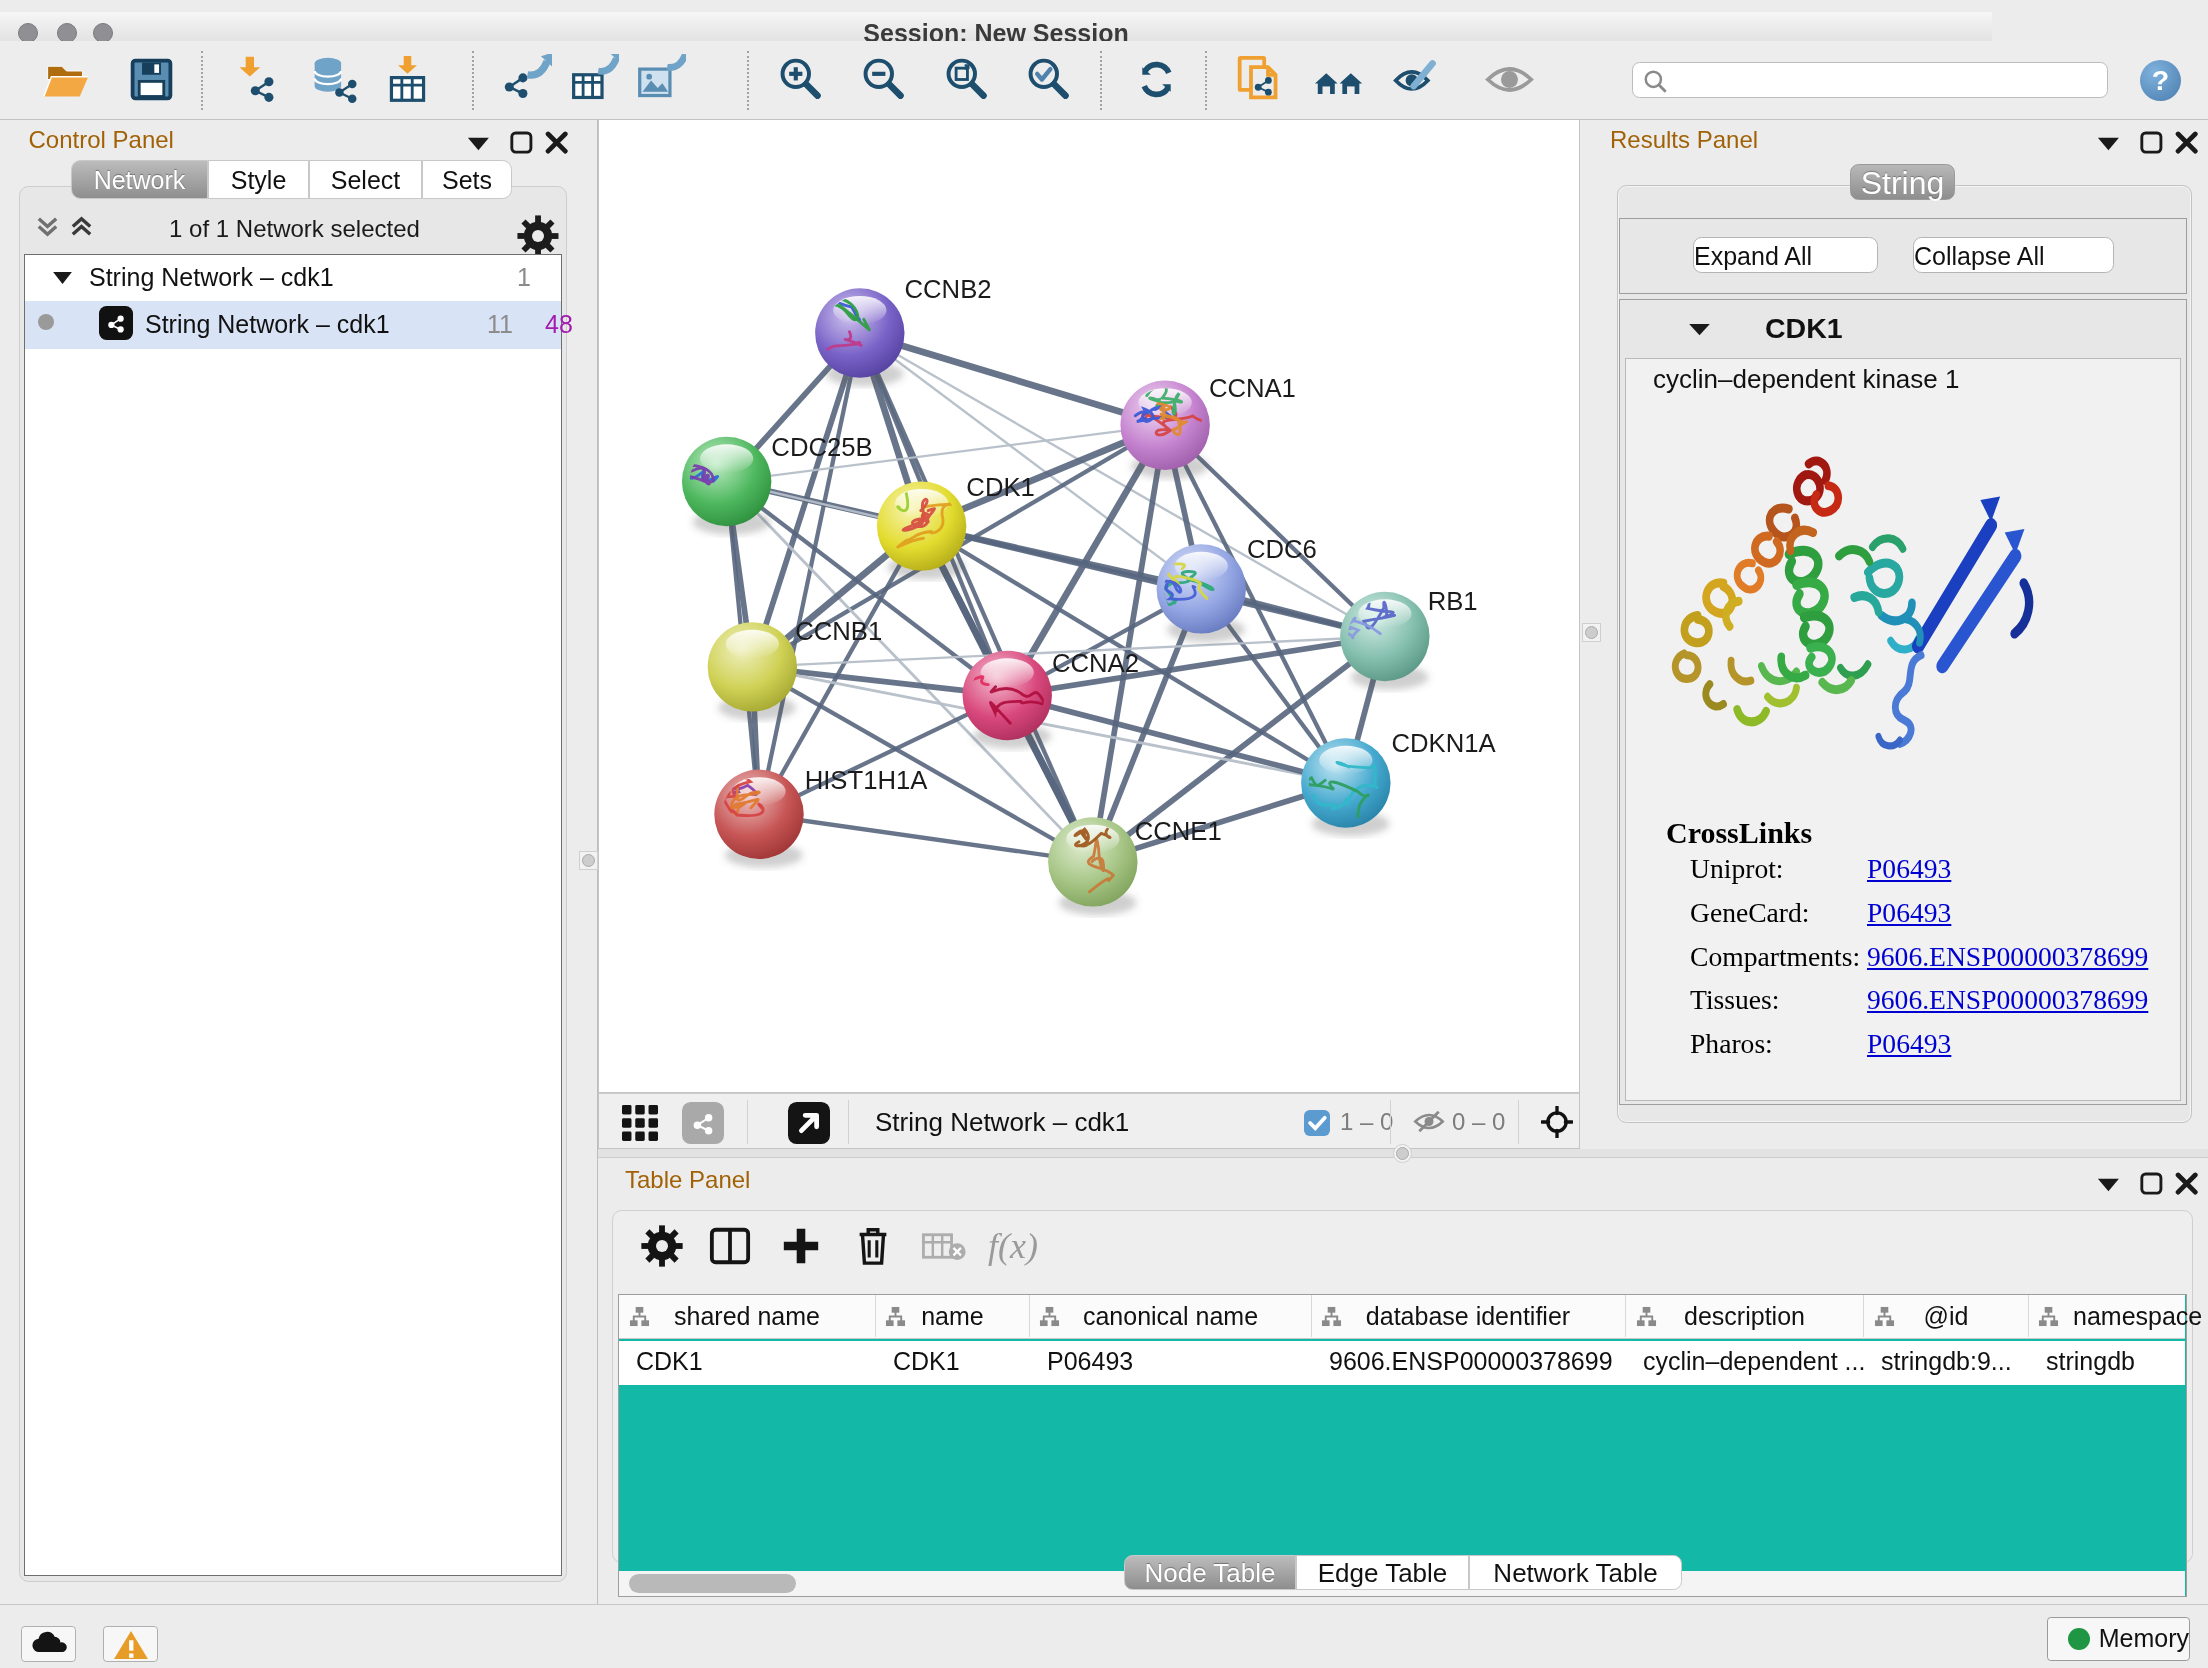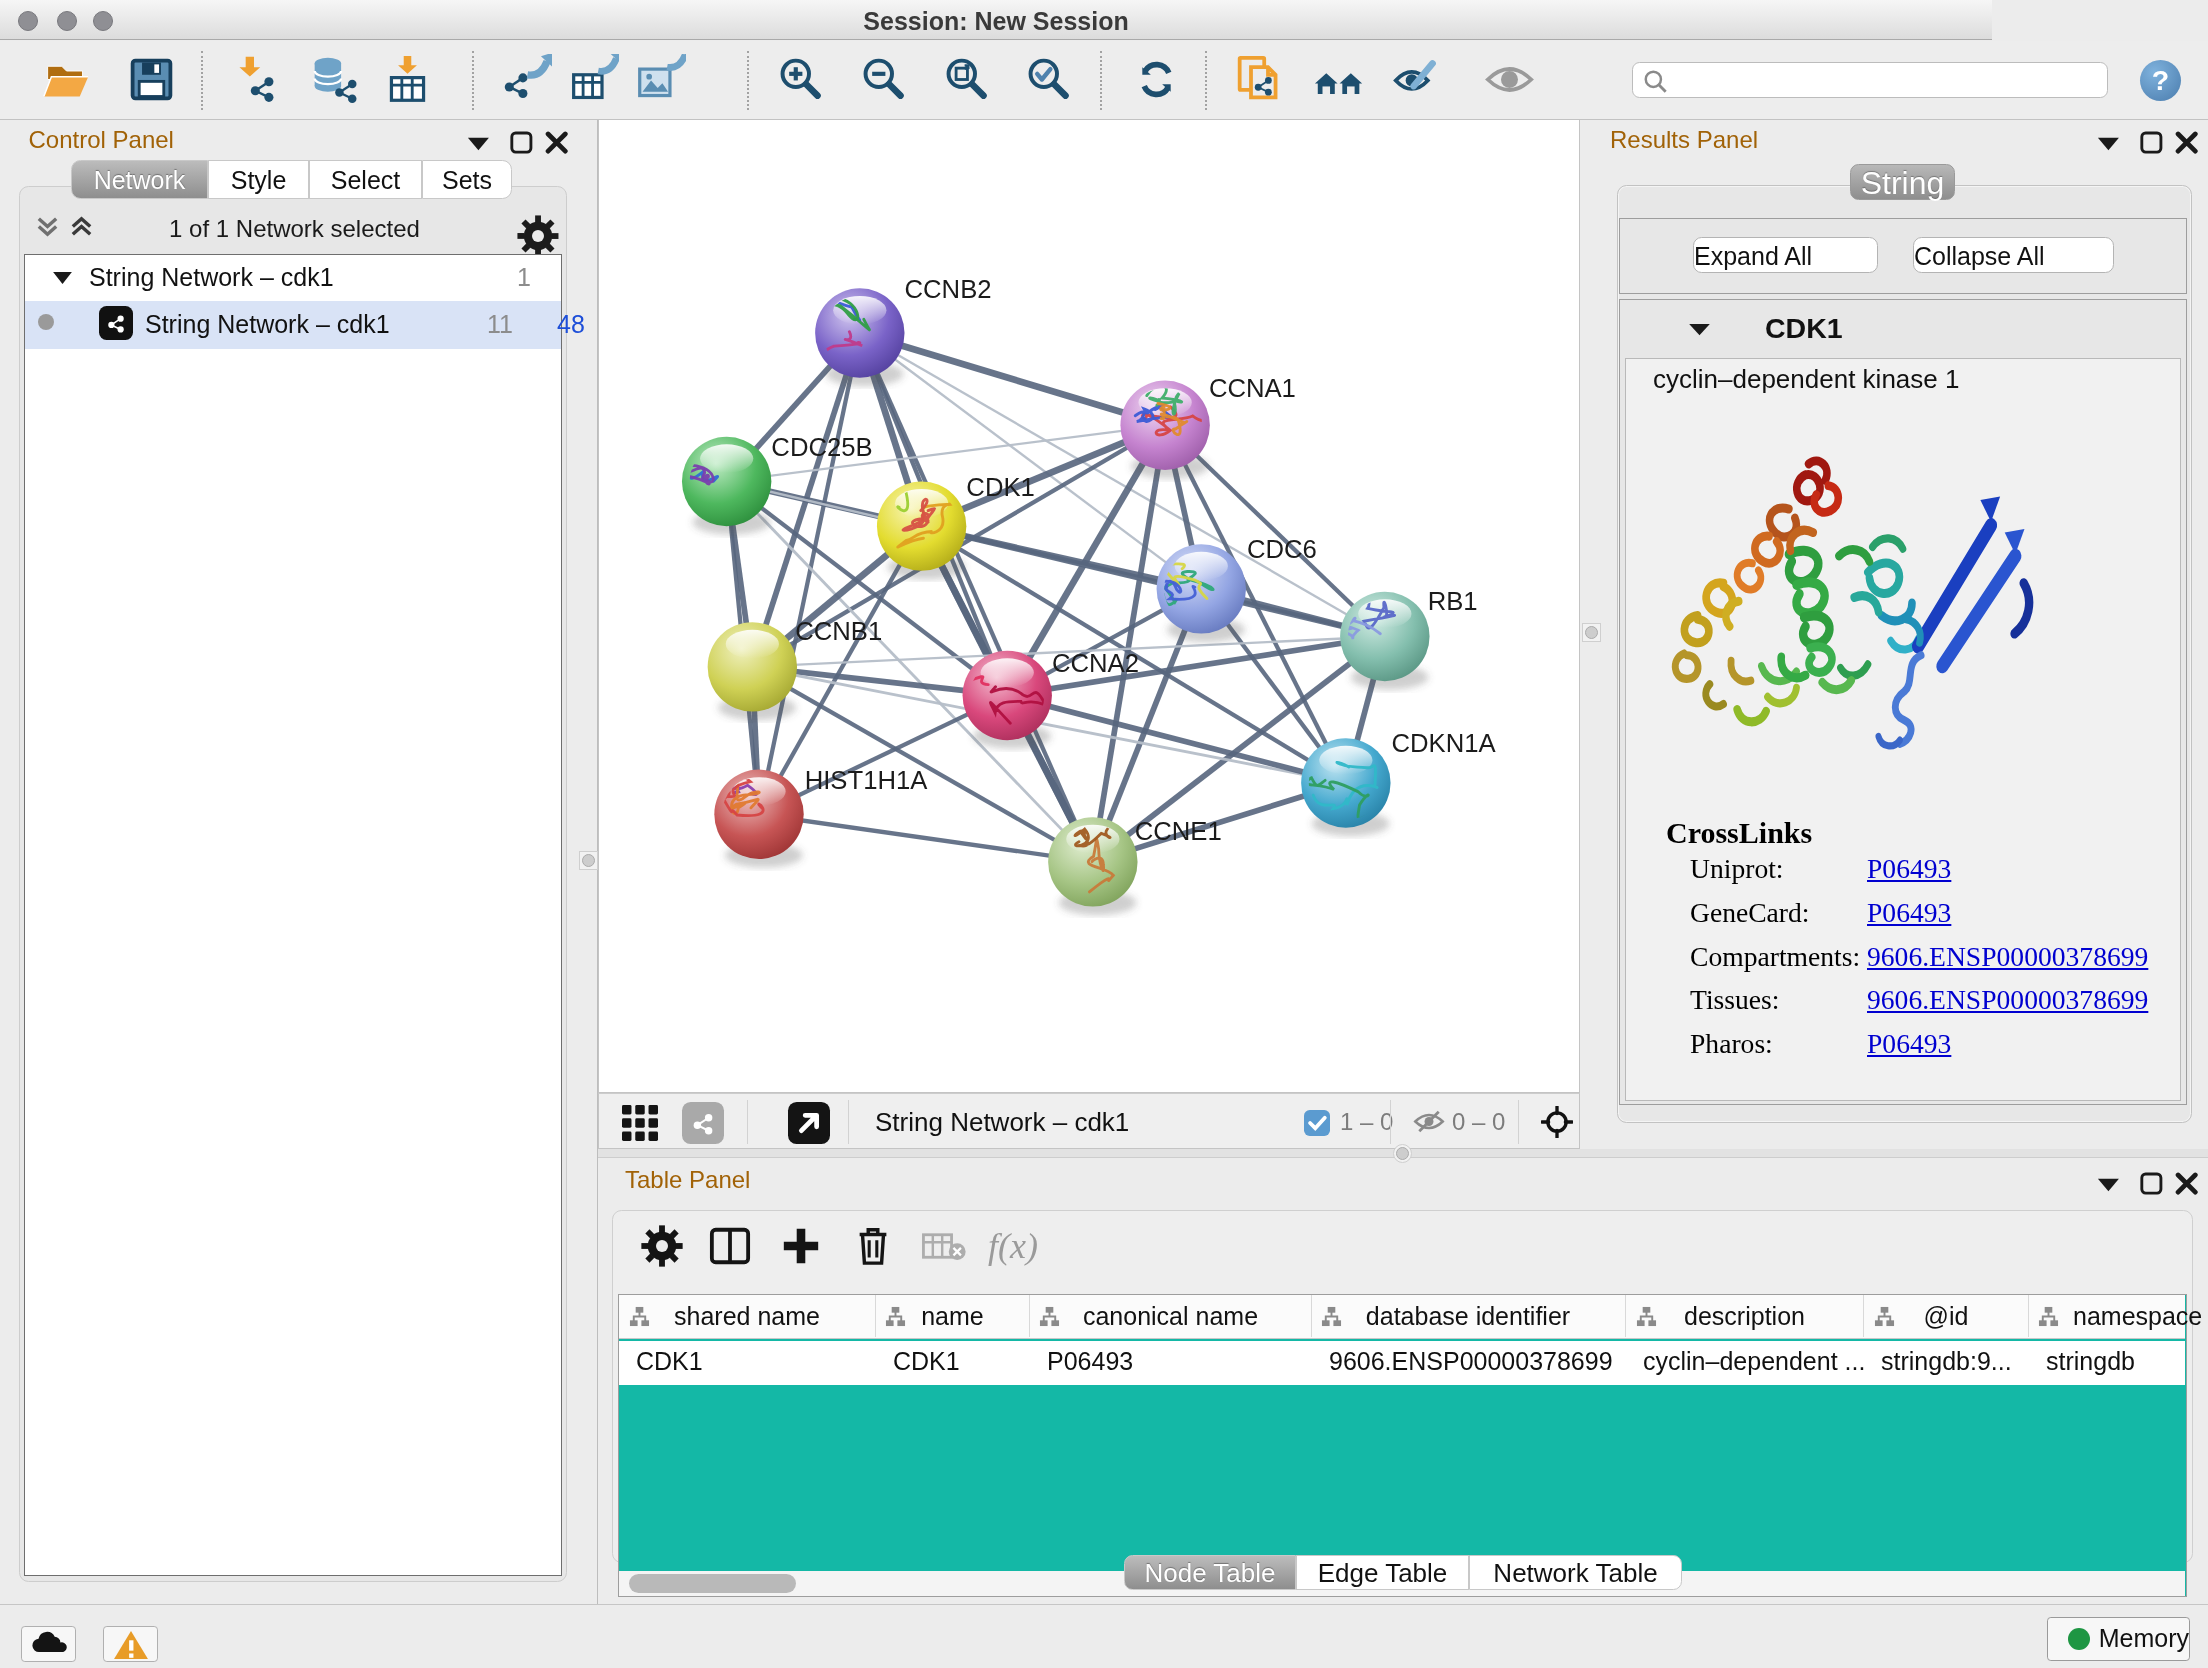--- a/index.html
+++ b/index.html
@@ -1,18 +1,18 @@
 <!DOCTYPE html>
 <html style="font-size:15px"><head><meta charset="utf-8"><style>
 *{margin:0;padding:0;box-sizing:border-box}
 html,body{width:2208px;height:1668px;overflow:hidden;background:#ececec;
   font-family:"Liberation Sans",sans-serif;position:relative}
 .serif{font-family:"Liberation Serif",serif}
 .link{color:#0000d0;text-decoration:underline}
-.titlebar{position:absolute;left:0;top:0;width:1992px;height:40px;
+.titlebar{position:absolute;left:0;top:12px;width:1992px;height:40px;
   background:linear-gradient(#f6f6f6,#dcdcdc);border-bottom:1px solid #a9a9a9}
 .tl{position:absolute;top:10.5px;width:20px;height:20px;border-radius:50%;background:#8f8f94;border:1px solid #79797e}
 .title{position:absolute;top:6.7px;left:0;width:100%;text-align:center;font-size:25px;font-weight:bold;color:#3a3a3a}
 .toolbar{position:absolute;left:0;top:41px;width:2208px;height:79px;background:#ededed;border-bottom:1.9px solid #c2c2c2}
 .tsep{position:absolute;top:9.5px;height:59px;width:0;border-left:2.9px dotted #a2a2a2}
 .searchbox{position:absolute;left:1632px;top:21px;width:476px;height:36px;background:#fff;
   border:1.9px solid #bcbcbc;border-radius:7.6px}
 .helpbtn{position:absolute;left:2140px;top:19px;width:41px;height:41px;border-radius:50%;
   background:radial-gradient(circle at 35% 30%, #7fb2dd, #4a7cad);color:#fff;font-size:28.5px;font-weight:bold;
   text-align:center;line-height:41px}
@@ -252,21 +252,21 @@
           <g stroke="#fff" stroke-width="1.8">
             <line x1="13.1" y1="20.0" x2="22.9" y2="13.4"></line>
             <line x1="13.1" y1="20.0" x2="22.9" y2="24.8"></line>
           </g>
           <circle cx="13.1" cy="20.0" r="3.3" fill="#fff"></circle>
           <circle cx="22.9" cy="13.4" r="3.3" fill="#fff"></circle>
           <circle cx="22.9" cy="24.8" r="3.3" fill="#fff"></circle>
         </svg></span>
       <span style="position:absolute;left:120px;top:8.6px;font-size:25px;color:#111">String Network – cdk1</span>
       <span style="position:absolute;left:462px;top:8.6px;font-size:25px;color:#8c8c8c">11</span>
-      <span style="position:absolute;left:532px;top:8.6px;font-size:25px;color:#1d4ed8">48</span>
+      <span style="position:absolute;left:520px;top:8.6px;font-size:25px;color:#a21caf">48</span>
     </div>
   </div>
 <div class="netpanel">
     <div class="netwhite">
       <svg width="982" height="973" viewBox="0 0 1032 1023" style="position:absolute;left:0;top:0">
         <defs>
           <radialGradient id="gB2" cx="0.38" cy="0.3" r="0.9">
             <stop offset="0" stop-color="#cfc4ee"></stop>
             <stop offset="0.5" stop-color="#7a63c8"></stop>
             <stop offset="1" stop-color="#41308a"></stop>

